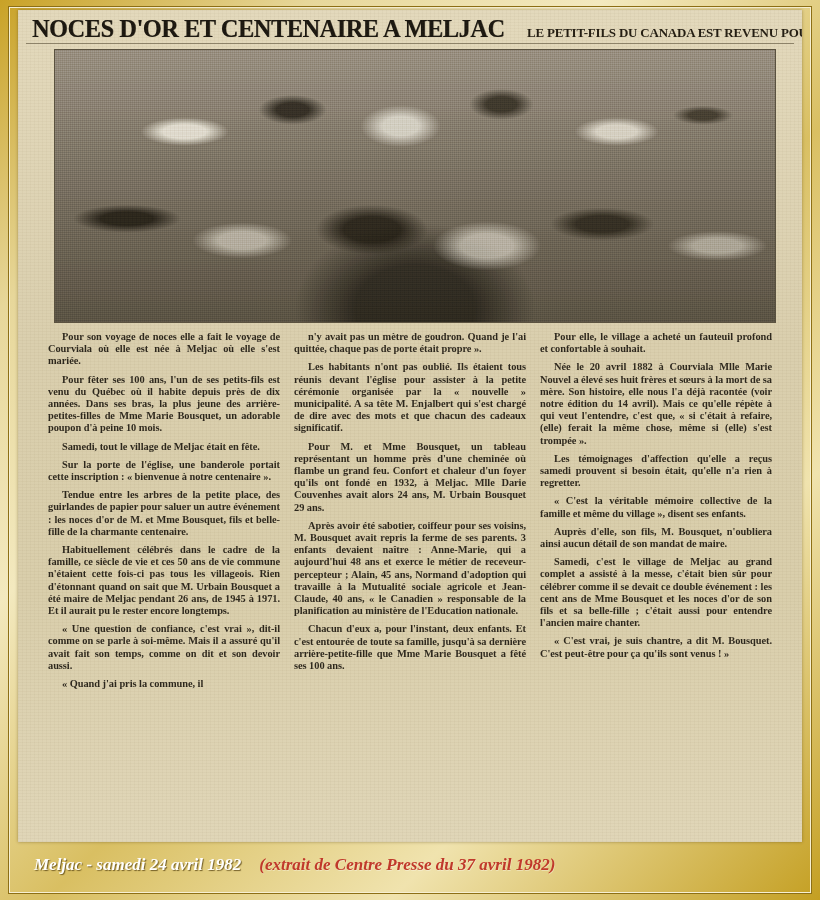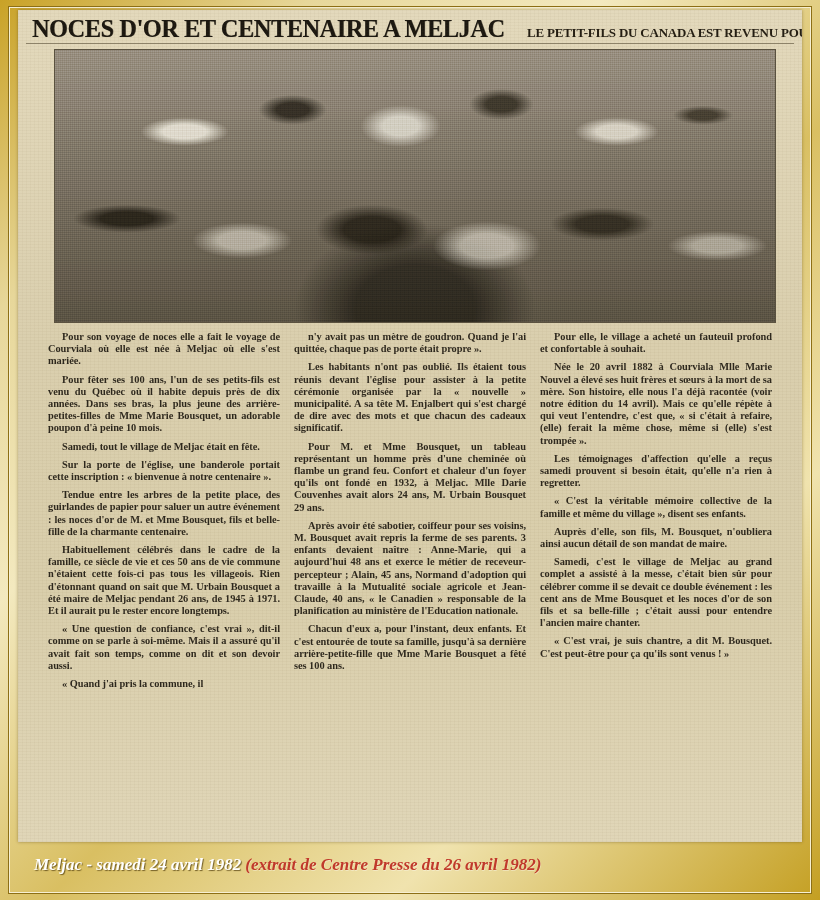--- a/index.html
+++ b/index.html
@@ -163,21 +163,21 @@
 
   
   #caption {
     position: absolute;
     left: 18px;
     right: 18px;
     bottom: 12px;
     height: 46px;
     display: flex;
     align-items: center;
-    gap: 4px;
+    gap: 18px;
     padding-left: 16px;
   }
   #caption-left {
     font-family: "Liberation Serif", serif;
     font-style: italic;
     font-weight: bold;
     font-size: 17px;
     color: #ffffff;
     text-shadow: 1px 1px 1px rgba(90,70,20,0.8);
     white-space: nowrap;
@@ -237,15 +237,15 @@
         <p>« C'est la véritable mémoire collective de la famille et même du village », disent ses enfants.</p>
         <p>Auprès d'elle, son fils, M. Bousquet, n'oubliera ainsi aucun détail de son mandat de maire.</p>
         <p>Samedi, c'est le village de Meljac au grand complet a assisté à la messe, c'était bien sûr pour célébrer comme il se devait ce double événement : les cent ans de Mme Bousquet et les noces d'or de son fils et sa belle-fille ; c'était aussi pour entendre l'ancien maire chanter.</p>
         <p>« C'est vrai, je suis chantre, a dit M. Bousquet. C'est peut-être pour ça qu'ils sont venus ! »</p>
       </div>
     </div>
   </div>
 
   <div id="caption">
     <div id="caption-left">Meljac - samedi 24 avril 1982</div>
-    <div id="caption-right">(extrait de Centre Presse du 26 avril 1982)</div>
+    <div id="caption-right">(extrait de Centre Presse du 37 avril 1982)</div>
   </div>
 </div>
 
 </body></html>

